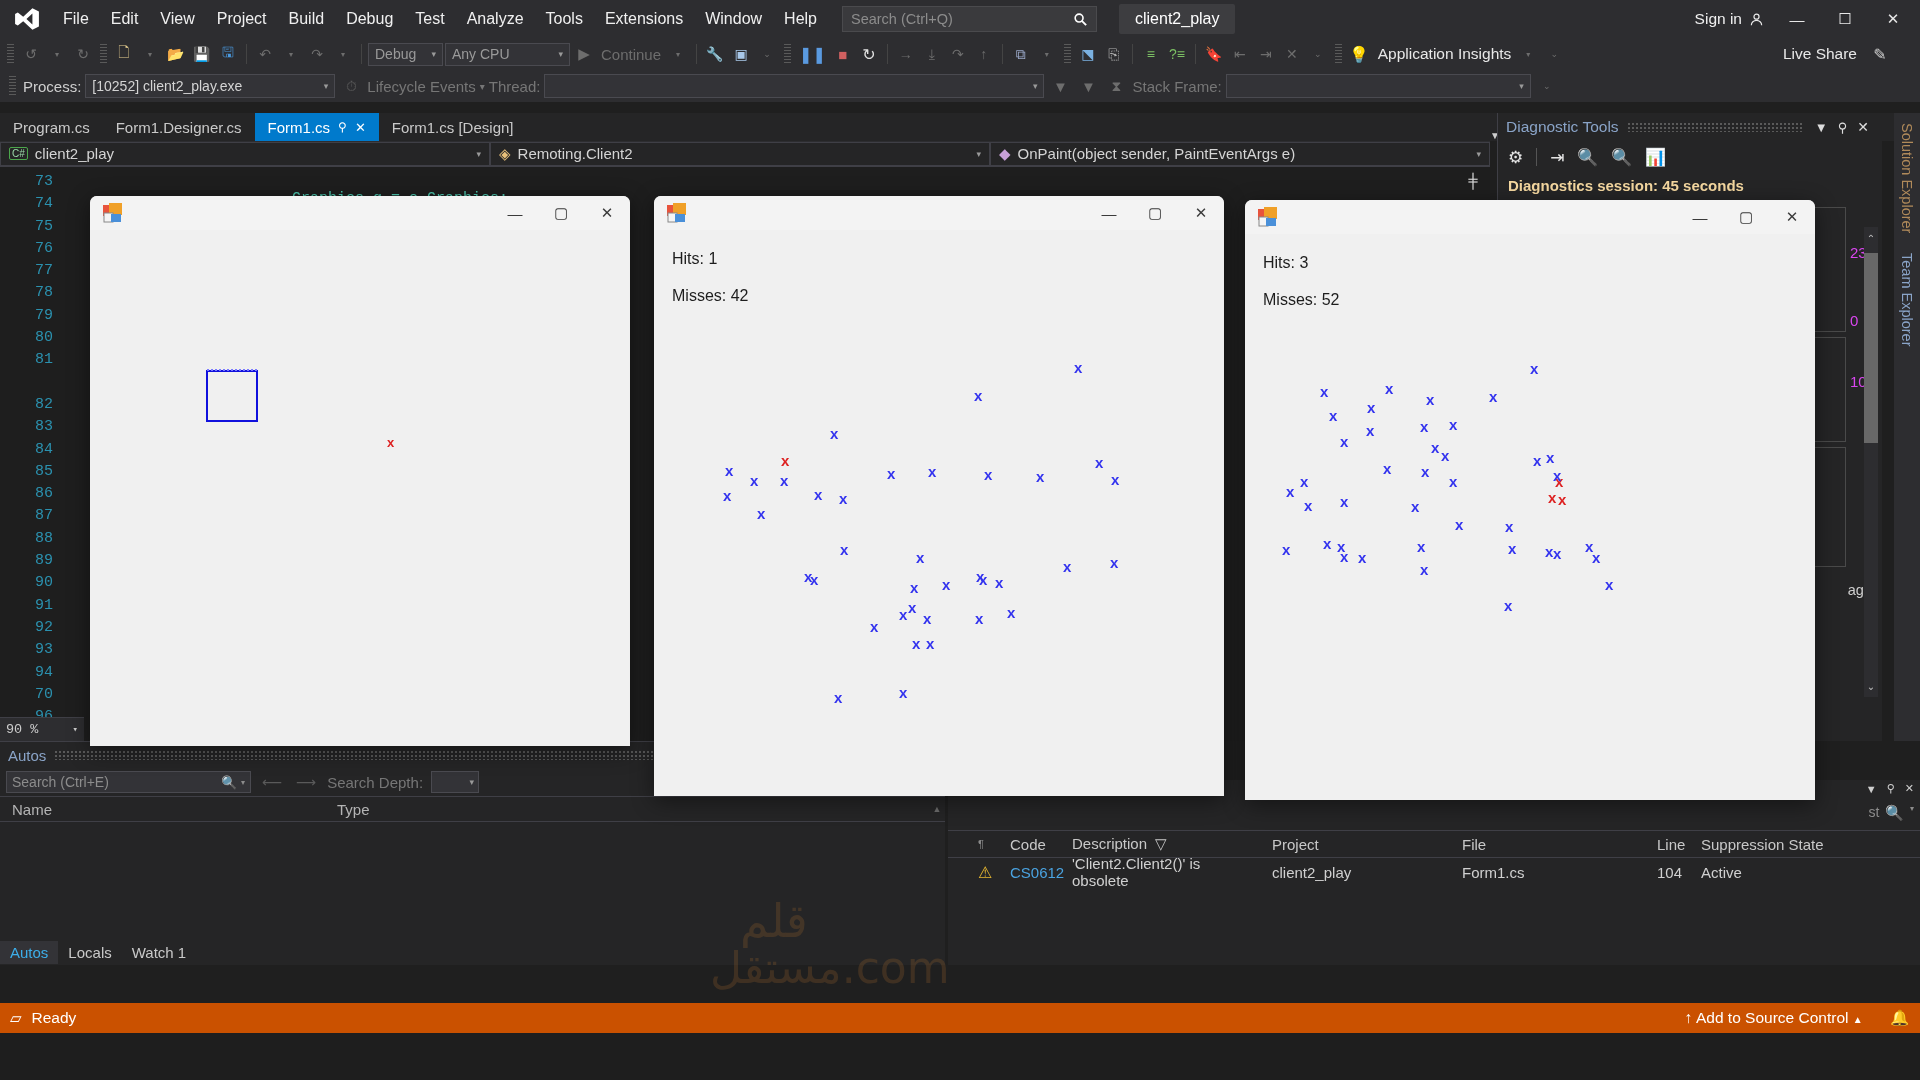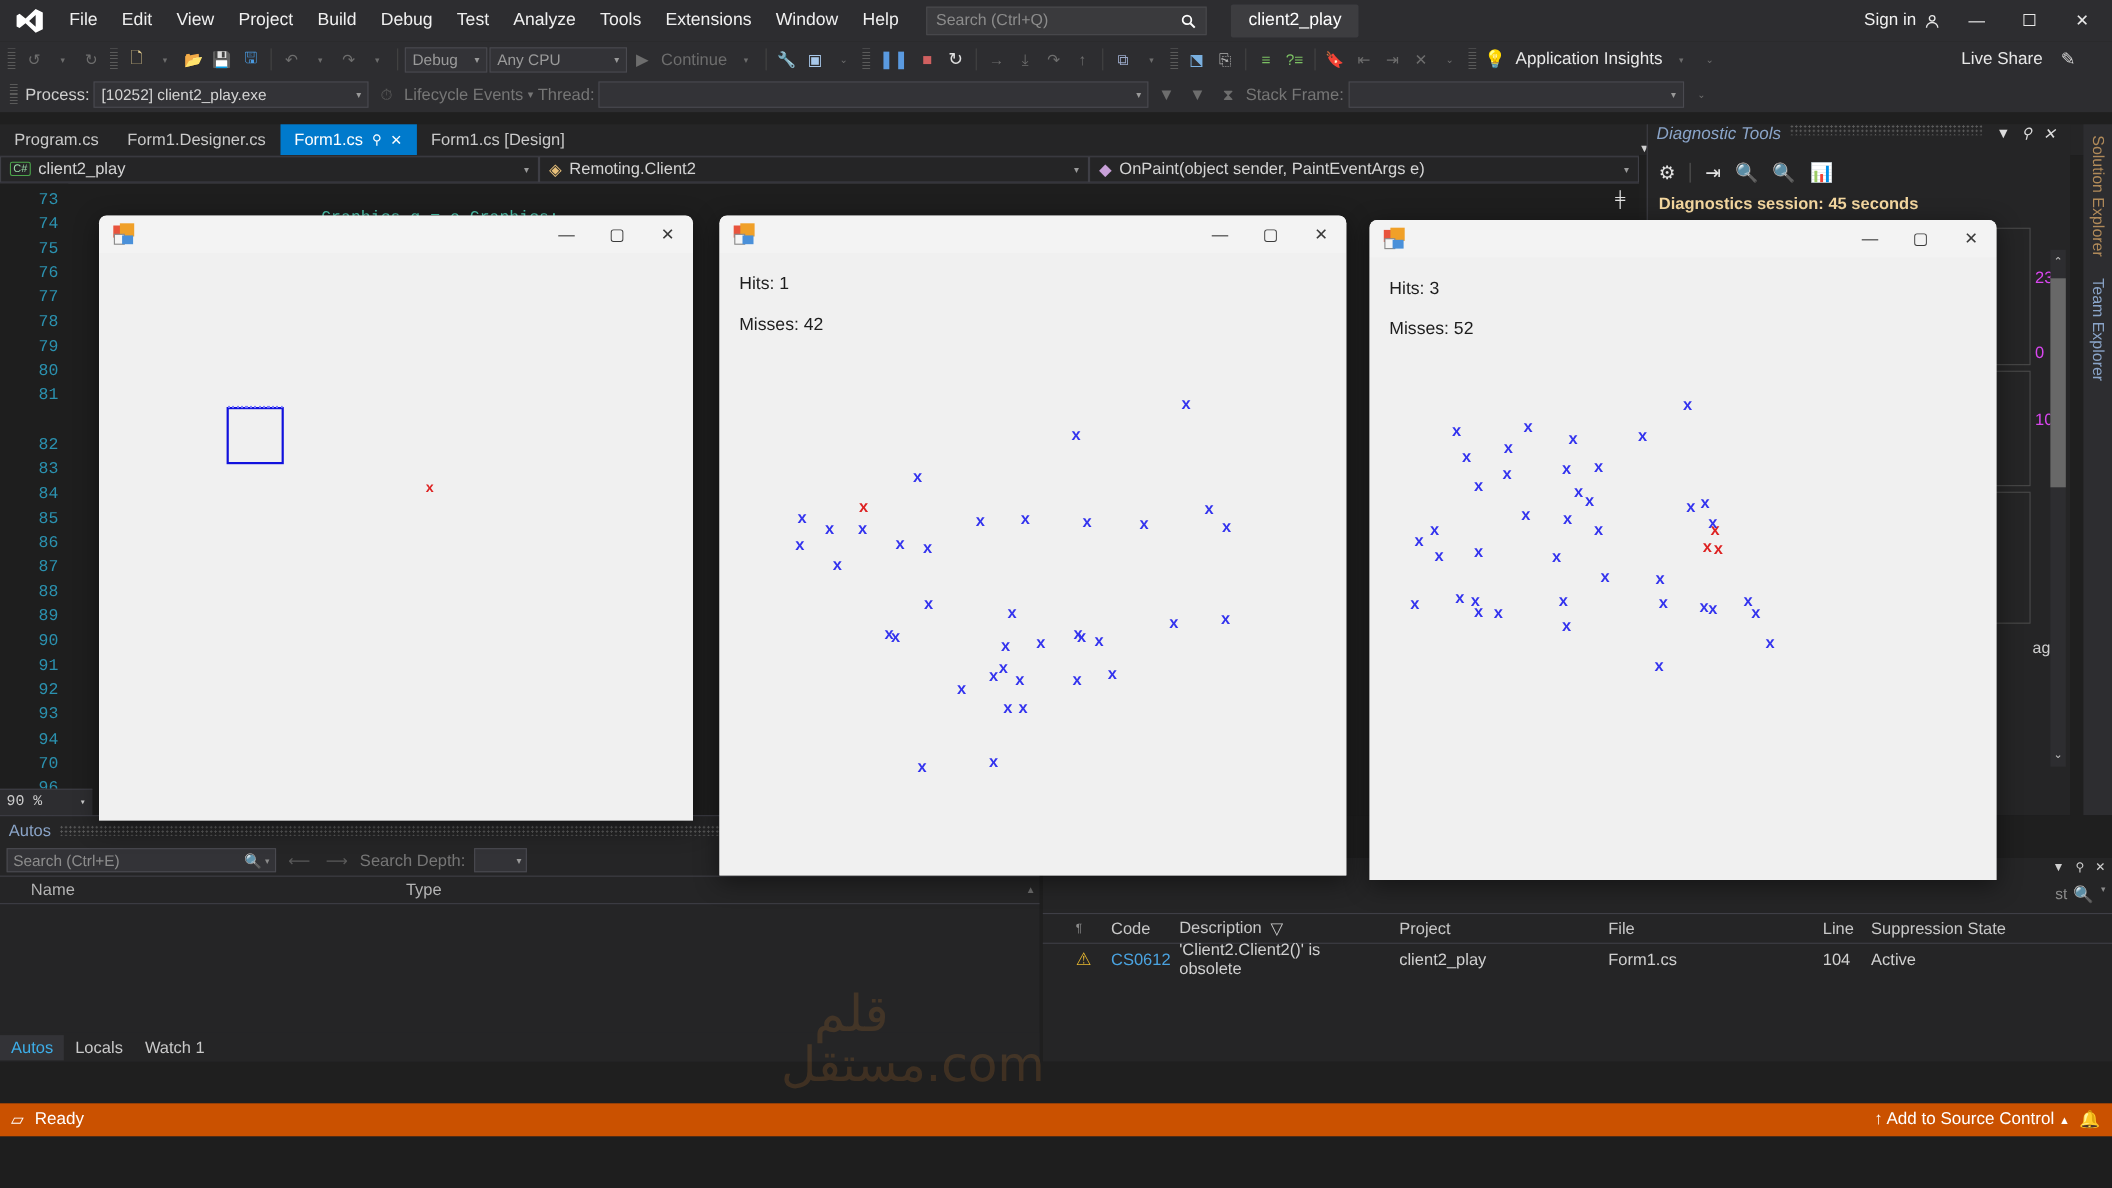--- a/index.html
+++ b/index.html
@@ -62,21 +62,21 @@
   .gutter div{ height:22.3px; padding-right:9px; }
   .codetext { position:relative; flex:1; padding-top:6px; font-size:15px; }
   .cl{ height:22.3px; white-space:pre; }
   .k-type{ color:#4ec9b0; }
   .zoombox{ position:absolute; left:0; bottom:0; width:84px; height:24px; background:#2d2d30; border-top:1px solid #3f3f46; color:#ccc; font-size:13.5px; display:flex; align-items:center; padding:0 6px; }
   .zoombox .car{margin-left:auto;font-size:9px;}
   .splitter-h{ position:absolute; right:6px; top:3px; width:22px;height:22px;color:#e0e0e0;font-size:15px;display:flex;align-items:center;justify-content:center;}
 
   
   .diagpane { position:absolute; left:1497px; top:113px; width:385px; height:628px; background:#252526; border-left:1px solid #3f3f46; }
-  .diaghdr { height:28px; display:flex; padding:0 8px; color:#8aa4c8; font-size:15.5px;font-style:italic; }
+  .diaghdr { height:28px; display:flex; align-items:center; padding:0 8px; color:#8aa4c8; font-size:15.5px; }
   .dots{ flex:1; height:10px; margin:0 8px; background-image:radial-gradient(#5a5a5a 1px, transparent 1px); background-size:4px 4px; }
   .diaghdr .ic{ padding:0 5px; color:#ddd; font-size:13px; }
   .diagtools { height:32px; display:flex; align-items:center; gap:13px; padding:0 10px; }
   .diagtools .ic{ color:#e4e4e4; font-size:17px; }
   .diagsession { height:24px; color:#f5d8a0; font-size:15px; font-weight:bold; padding:0 10px; display:flex; align-items:center;}
   .diagbody{ position:relative; height:540px; }
   .axnum{ position:absolute; color:#d946ef; font-size:15px; }
   .graphframe{ position:absolute; border:1px solid #4a4a4a; }
   .dot-blue{ position:absolute; width:16px;height:16px;border-radius:50%;background:#7ab0e0; }
   .dscroll{ position:absolute; right:4px; top:30px; width:14px; height:470px; background:#2d2d30; }
@@ -91,39 +91,39 @@
 
   
   .autos { position:absolute; left:0; top:741px; width:945px; height:224px; background:#252526; border-top:1px solid #3f3f46;}
   .autos-hdr{ height:26px; display:flex; align-items:center; padding:0 8px; color:#8aa4c8; font-size:15px;}
   .autos-search{ height:28px; display:flex; align-items:center; gap:8px; padding:0 6px; }
   .sbox{ width:245px; height:22px; background:#333337; border:1px solid #4a4a50; color:#8c8c8c; font-size:14px; display:flex; align-items:center; padding:0 5px;}
   .sbox .mag{ margin-left:auto; color:#ddd; font-size:13px;}
   .arrbtn{ color:#5a5a5a; font-size:14px; padding:0 3px; }
   .depth{ width:48px; height:22px; background:#333337; border:1px solid #4a4a50; display:flex; align-items:center; justify-content:flex-end; padding-right:4px; color:#9a9a9a; font-size:9px;}
   .grid-hdr{ height:26px; display:flex; align-items:center; border-top:1px solid #3f3f46; border-bottom:1px solid #3f3f46; color:#b4b4b4; font-size:15px; }
-  .gh{ padding:0 12px;margin-left:16px; } .gh.name{width:325px;} .gh.value{width:660px;} .gh.type{flex:1;}
+  .gh{ padding:0 12px; } .gh.name{width:325px;} .gh.value{width:660px;} .gh.type{flex:1;}
   .autos-tabs{ position:absolute; left:0; bottom:0; width:945px; height:26px; display:flex; align-items:center; gap:0; background:#252526;}
   .atab{ padding:3px 10px; color:#c9c9c9; font-size:15px; }
   .atab.sel{ background:#333337; color:#3daee9; }
 
   
   .errlist{ position:absolute; left:948px; top:780px; width:972px; height:185px; background:#252526; }
   .err-hdr-right{ position:absolute; right:6px; top:2px; color:#cfcfcf; font-size:11px; display:flex; gap:10px; align-items:center;}
   .err-searchrow{ position:absolute; right:6px; top:24px; display:flex; align-items:flex-start; gap:6px; color:#8c8c8c; font-size:14px;}
   .err-cols{ position:absolute; left:0; top:50px; width:972px; height:28px; display:flex; align-items:center; border-top:1px solid #3f3f46; border-bottom:1px solid #3f3f46; color:#c8c8c8; font-size:15px;}
   .ec{ padding:0 10px; } 
   .err-row{ position:absolute; left:0; top:78px; width:972px; height:28px; display:flex; align-items:center; font-size:15px; color:#d0d0d0;}
   .errlist-tabs{ position:absolute; left:948px; bottom:38px; height:26px; display:flex; align-items:center; }
   .etab{ padding:3px 9px; color:#c9c9c9; font-size:15px;}
   .etab.sel{ background:#333337; color:#3daee9; }
 
   
   .status{ position:absolute; left:0; top:1003px; width:1920px; height:30px; background:#ca5100; color:#fff; display:flex; align-items:center; font-size:15.5px; padding:0 10px; }
-  .status .right{ margin-left:auto; display:flex; align-items:center; gap:9px; }
+  .status .right{ margin-left:auto; display:flex; align-items:center; gap:28px; }
 
   
   .appwin{ position:absolute; background:#f0f0f0; box-shadow:0 5px 22px rgba(0,0,0,.45); border-radius:7px 7px 0 0; overflow:hidden; }
   .appwin .tbar{ height:34px; background:#f3f3f3; display:flex; align-items:center; }
   .appwin .tbar .ico{ width:22px;height:22px;margin-left:12px; }
   .appwin .tbar .spacer{ flex:1; }
   .awb{ width:46px;height:34px;display:flex;align-items:center;justify-content:center;color:#3a3a3a;font-size:15px;}
   .appwin .canvas{ position:relative; background:#f0f0f0; }
   .stat{ position:absolute; color:#1d1d1d; font-size:16px; font-family:"Liberation Sans",sans-serif; }
   .mk{ position:absolute; font-size:15px; font-weight:bold; line-height:1; color:#3333ee; font-family:"Liberation Sans",sans-serif;}

